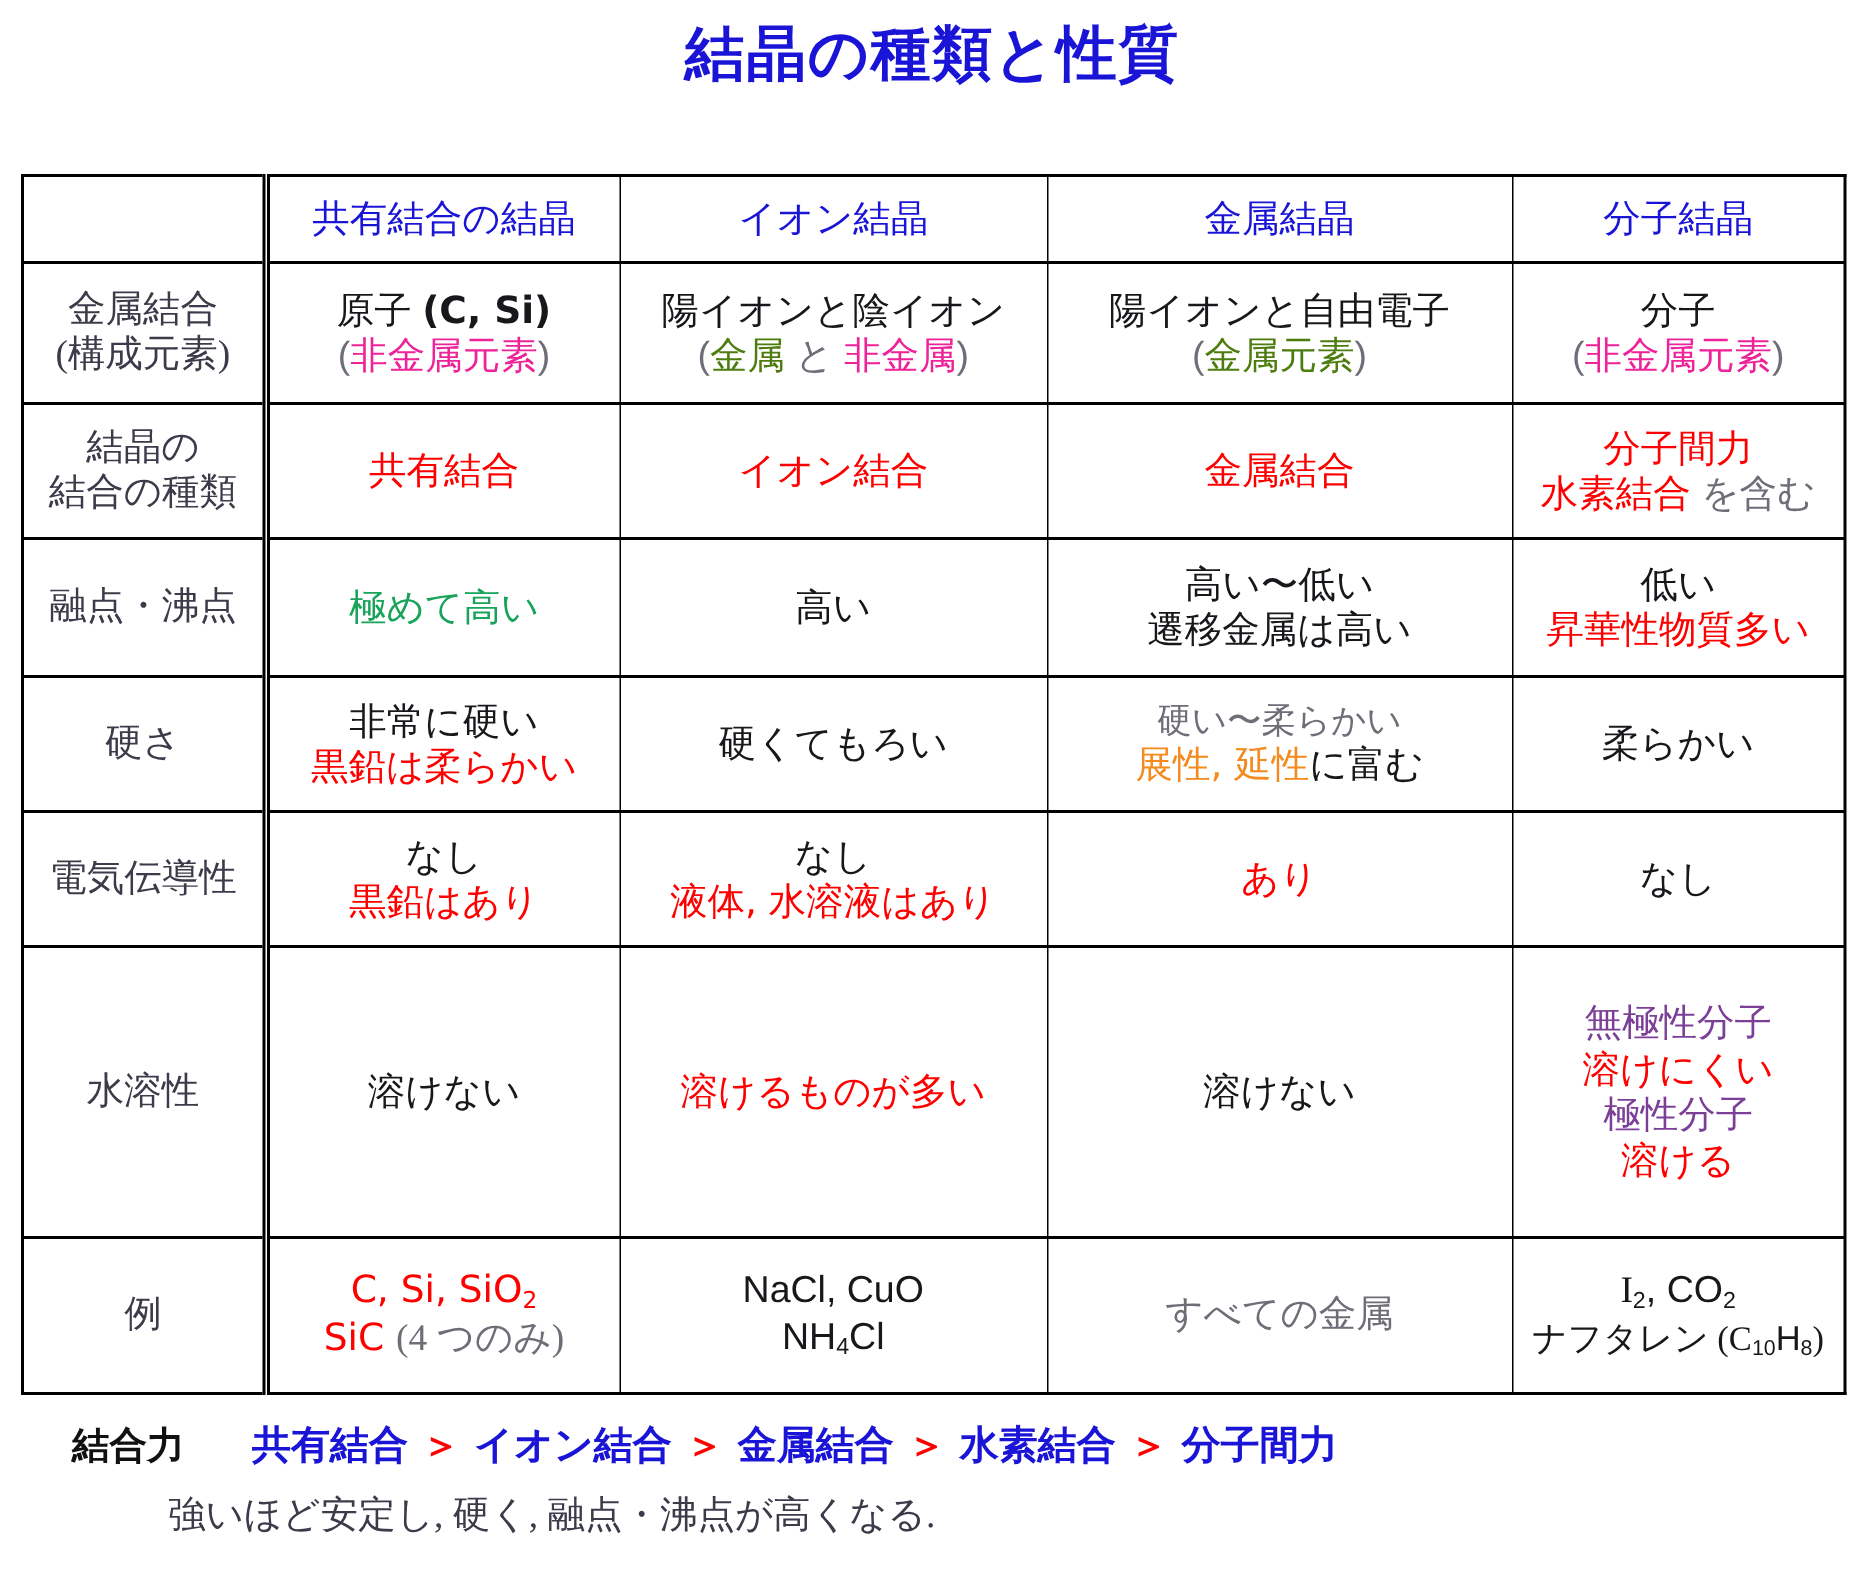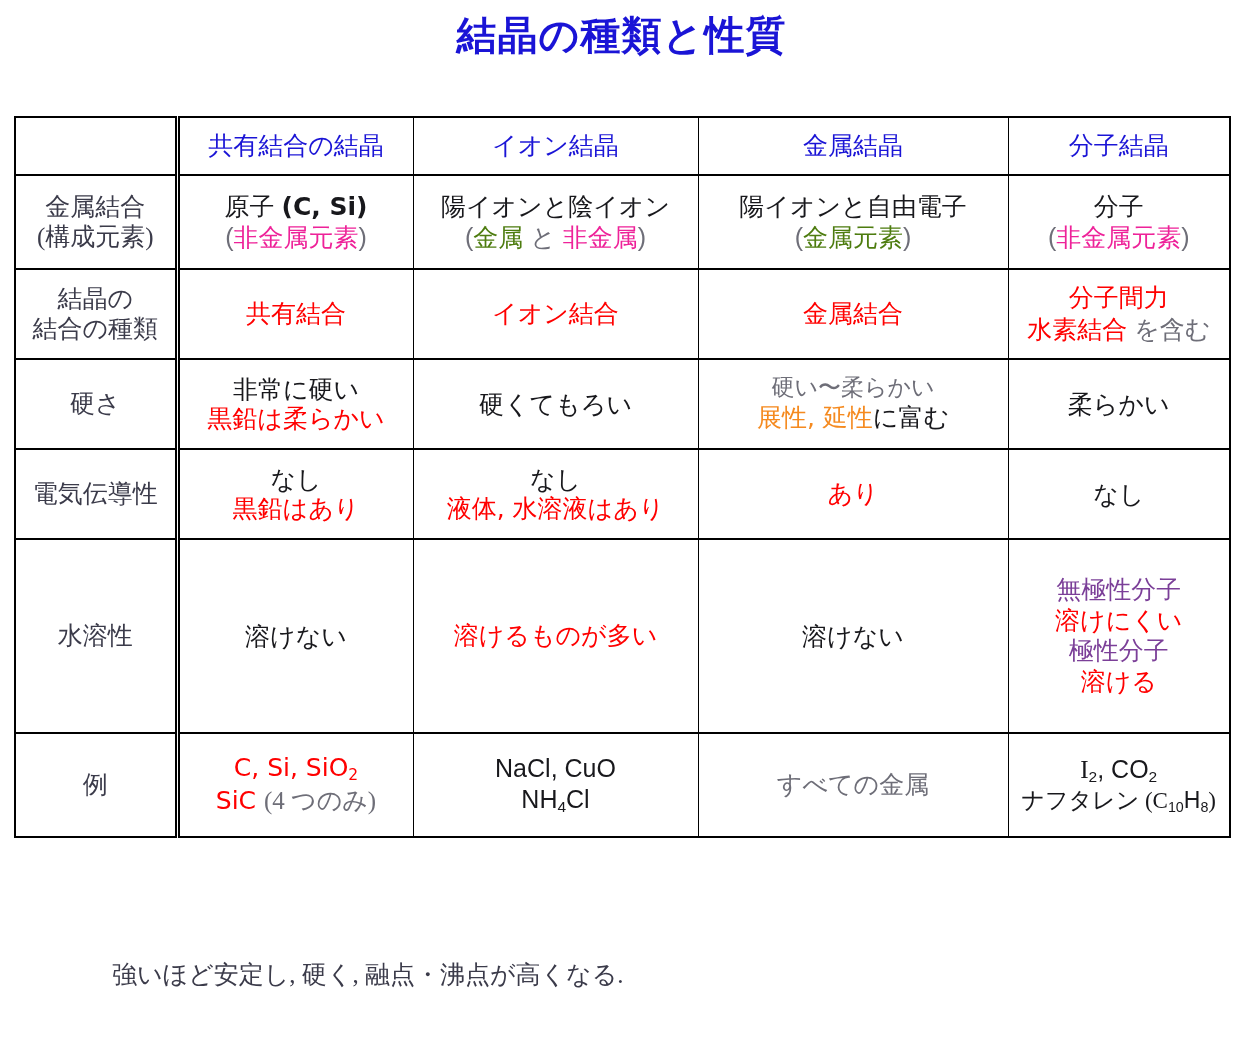--- a/index.html
+++ b/index.html
@@ -176,20 +176,33 @@
         </td>
         <td class="red gothic">共有結合</td>
         <td class="red gothic">イオン結合</td>
         <td class="red gothic">金属結合</td>
         <td>
           <span class="l1 red gothic">分子間力</span>
           <span class="l2"><span class="red gothic">水素結合</span><span class="grey"> を含む</span></span>
         </td>
       </tr>
 
+      <tr class="r-mp hrule-top">
+        <td class="rowlabel">融点・沸点</td>
+        <td class="green gothic">極めて高い</td>
+        <td class="dark">高い</td>
+        <td>
+          <span class="l1 dark">高い〜低い</span>
+          <span class="l2 dark">遷移金属は高い</span>
+        </td>
+        <td>
+          <span class="l1 dark">低い</span>
+          <span class="l2 red gothic">昇華性物質多い</span>
+        </td>
+      </tr>
 
       <tr class="r-hard hrule-top">
         <td class="rowlabel">硬さ</td>
         <td>
           <span class="l1 dark">非常に硬い</span>
           <span class="l2 red gothic">黒鉛は柔らかい</span>
         </td>
         <td class="dark">硬くてもろい</td>
         <td>
           <span class="l1 grey serif small-note">硬い〜柔らかい</span>
@@ -240,16 +253,22 @@
           <span class="l1 dark"><span class="serif">I</span><sub>2</sub><span>, CO</span><sub>2</sub></span>
           <span class="l2 dark small-note"><span class="serif">ナフタレン (C</span><sub>10</sub><span>H</span><sub>8</sub><span class="serif">)</span></span>
         </td>
       </tr>
 
     </tbody>
   </table>
   </div>
 
   <div class="footer">
+    <div class="foot-row">
+      <span class="foot-label">結合力</span>
+      <span class="foot-chain">
+        <span>共有結合</span><span class="gt">＞</span><span>イオン結合</span><span class="gt">＞</span><span>金属結合</span><span class="gt">＞</span><span>水素結合</span><span class="gt">＞</span><span>分子間力</span>
+      </span>
+    </div>
     <div class="foot-note">強いほど安定し, 硬く, 融点・沸点が高くなる.</div>
   </div>
 
 </div>
 
 </body></html>

